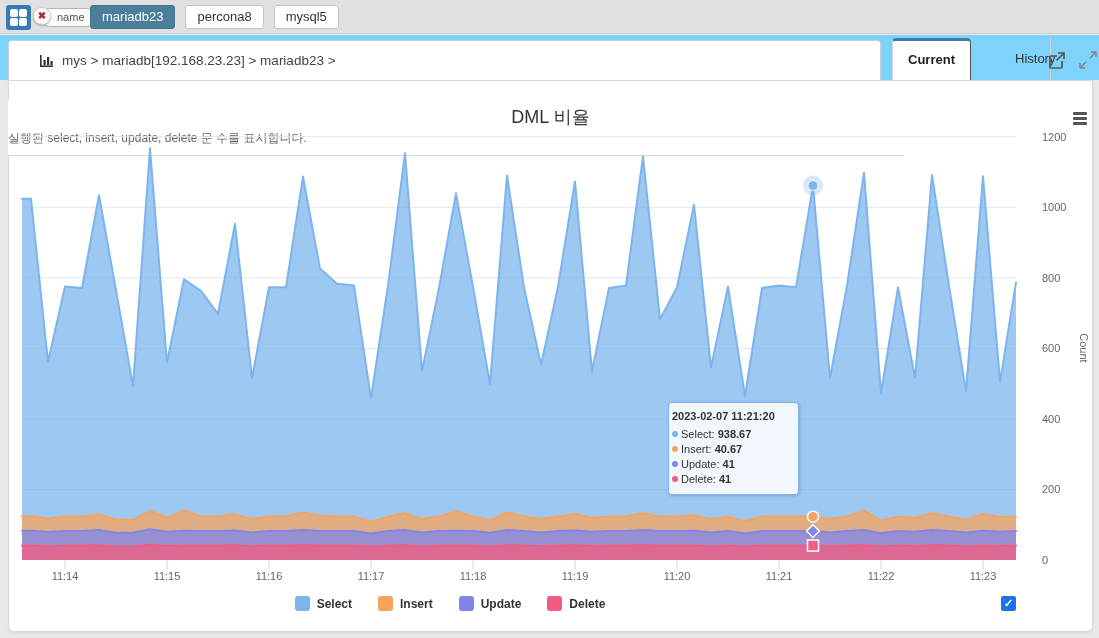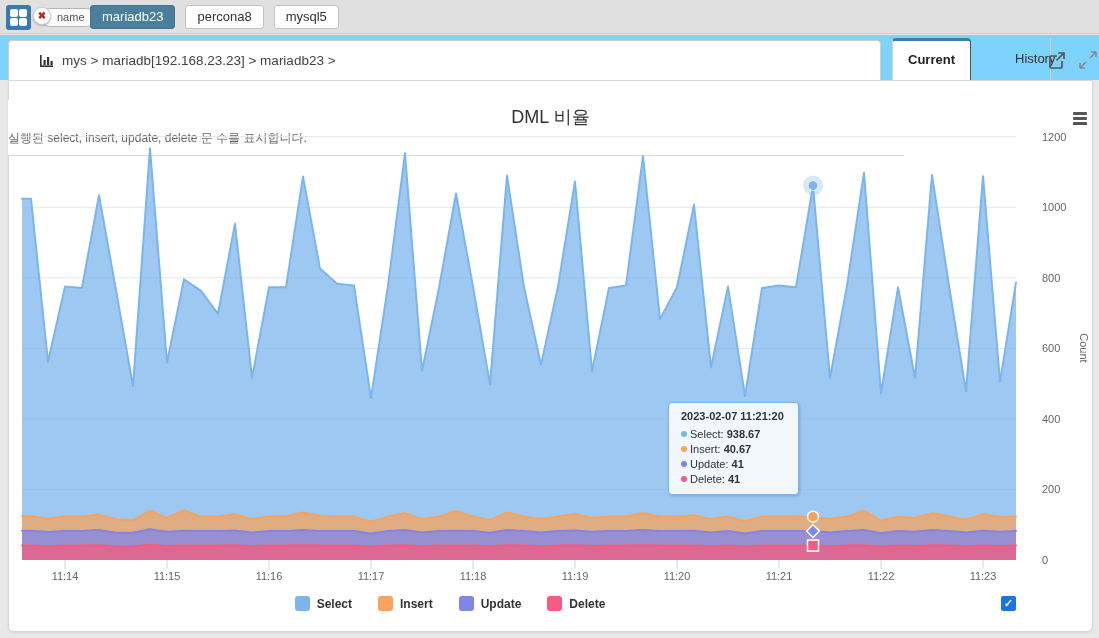--- a/index.html
+++ b/index.html
@@ -35,21 +35,21 @@
   .chart-title { position:absolute; left:0; top:5px; width:1085px; text-align:center; font-size:18px; color:#333; }
   .chart-subtitle { position:absolute; left:0; top:30px; width:1085px; font-size:12px; color:#666; }
   .hamburger { position:absolute; left:1062px; top:11px; width:20px; height:16px; cursor:pointer; }
   .hamburger .bar { position:absolute; left:3px; width:14px; height:3px; background:#555; border-radius:1px; }
   .bar.b1{top:1px}.bar.b2{top:6px}.bar.b3{top:11px}
 
   svg.chart { position:absolute; left:0; top:0; pointer-events:none; }
   .chart-hit { position:absolute; left:22px; top:137px; width:994px; height:423px; }
 
   
-  .tooltip { position:absolute; left:668px; top:402px; width:131px; background:rgba(247,250,253,.94); border:1px solid #7cb5ec; border-radius:4px; box-shadow:1px 1px 3px rgba(0,0,0,.18); padding:7px 12px; font-size:11px; color:#333; }
+  .tooltip { position:absolute; left:668px; top:402px; width:131px; background:rgba(247,250,253,.94); border:1px solid #7cb5ec; border-radius:4px; box-shadow:1px 1px 3px rgba(0,0,0,.18); padding:7px 3px; font-size:11px; color:#333; }
   .tooltip .tt-head { font-weight:bold; font-size:11px; margin-bottom:5px; }
   .tt-row { line-height:15px; }
   .tt-dot { display:inline-block; width:6px; height:6px; border-radius:50%; margin-right:3px; vertical-align:1px; }
 
   
   .legend { position:absolute; left:8px; top:596px; width:884px; display:flex; justify-content:center; gap:26px; }
   .legend-item { display:flex; align-items:center; gap:7px; cursor:pointer; }
   .legend-swatch { width:15px; height:15px; border-radius:3px; }
   .legend-label { font-size:12px; font-weight:bold; color:#333; }
   .chart-checkbox { position:absolute; left:1001px; top:596px; width:15px; height:15px; background:#1a73e8; border-radius:2px; color:#fff; font-size:11px; font-weight:bold; text-align:center; line-height:15px; cursor:pointer; }

